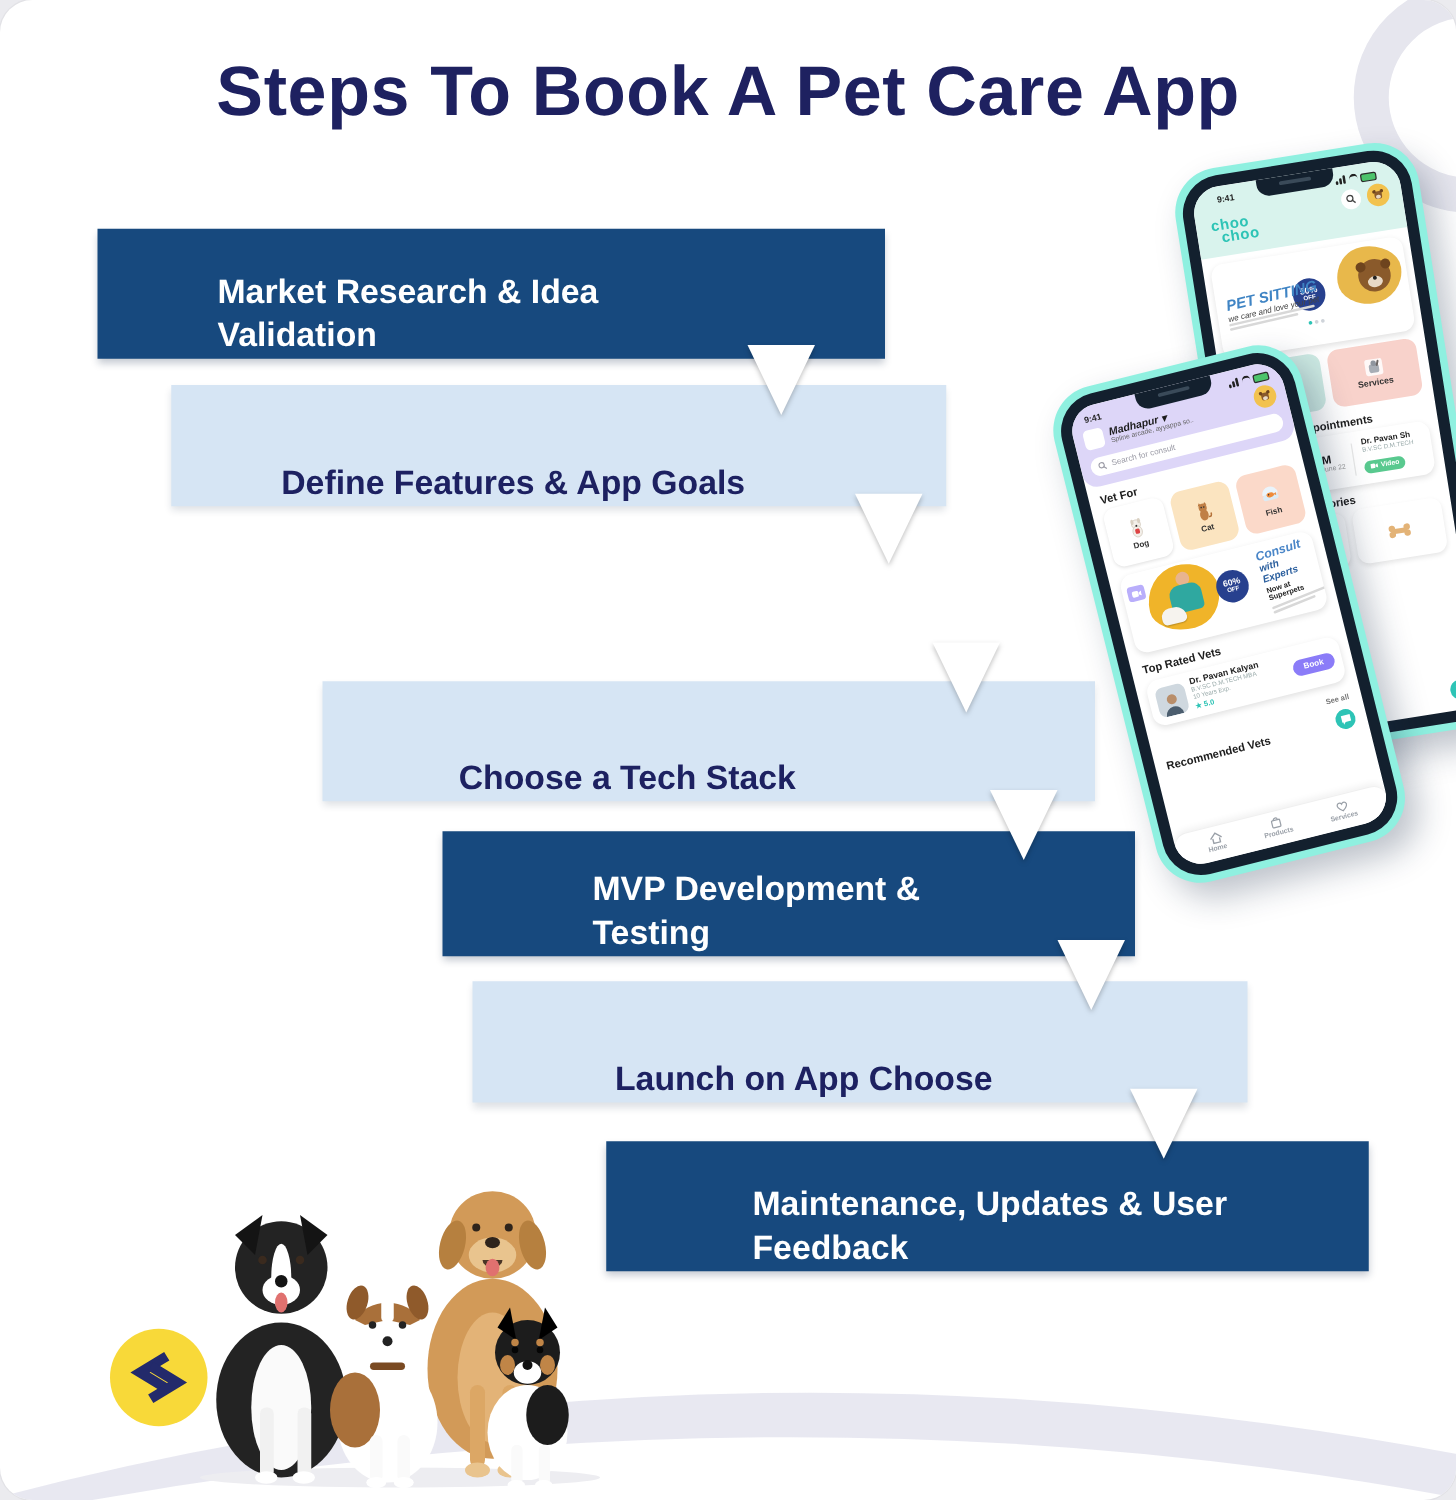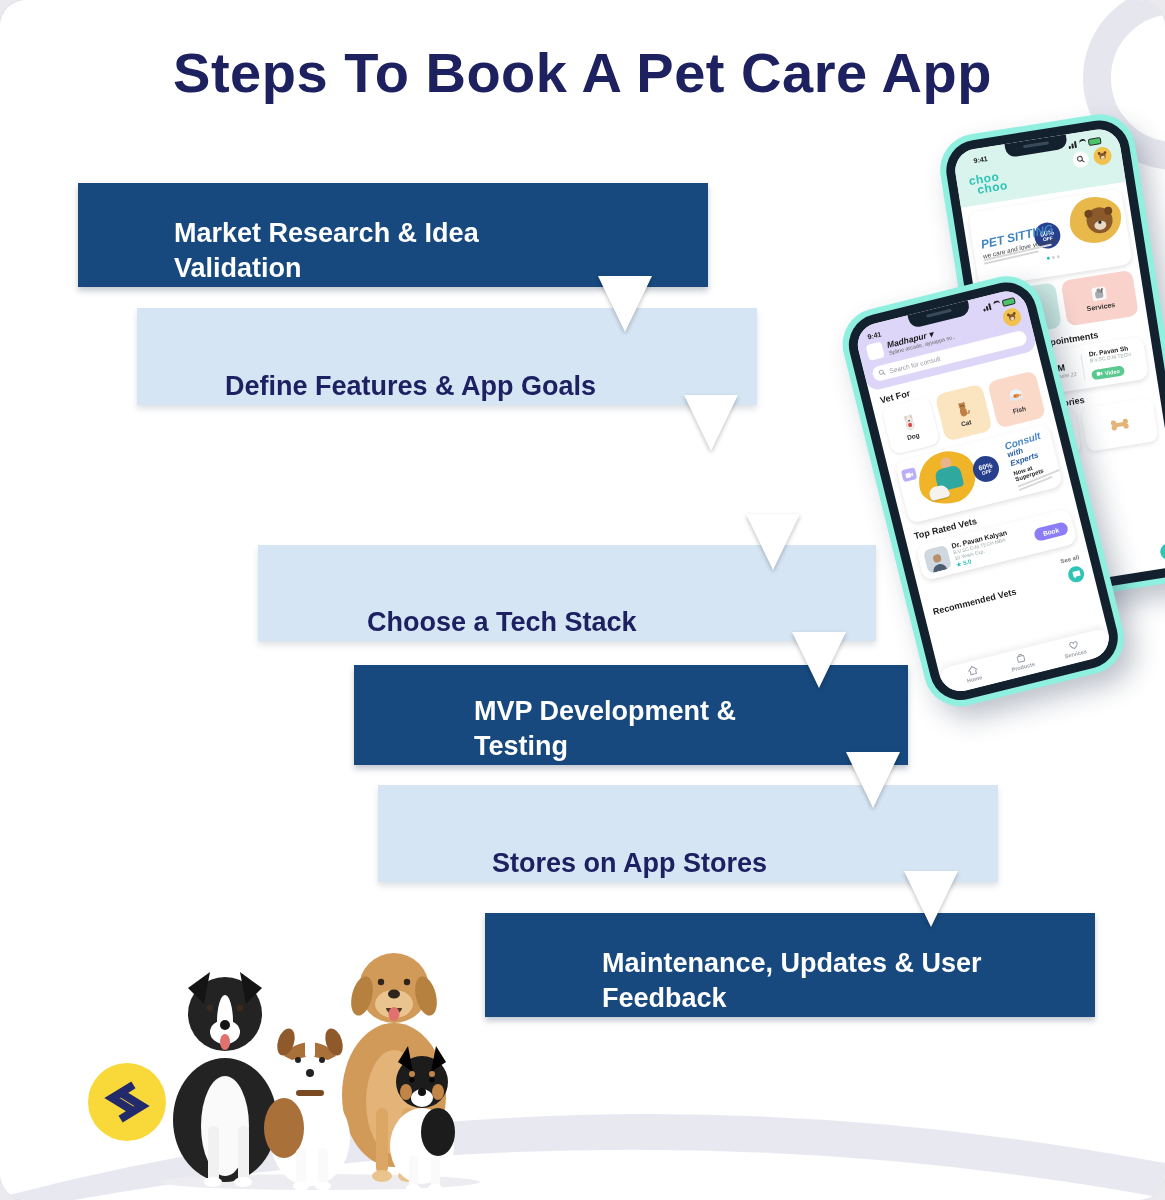--- a/index.html
+++ b/index.html
@@ -137,21 +137,21 @@
   <div class="bar light" id="bar2">
       <span>Define Features &amp; App Goals</span>
     </div>
   <div class="bar light" id="bar4">
       <span>Choose a Tech Stack</span>
     </div>
   <div class="bar dark" id="bar5">
       <span>MVP Development &amp; Testing</span>
     </div>
   <div class="bar light" id="bar6">
-      <span>Stores on App Stores</span>
+      <span>Launch on App Choose</span>
     </div>
   <div class="bar dark" id="bar7">
       <span>Maintenance, Updates &amp; User Feedback</span>
     </div>
 
   <div class="arrow" id="arrow1"></div>
   <div class="arrow" id="arrow2"></div>
   <div class="arrow" id="arrow3"></div>
   <div class="arrow" id="arrow4"></div>
   <div class="arrow" id="arrow5"></div>

